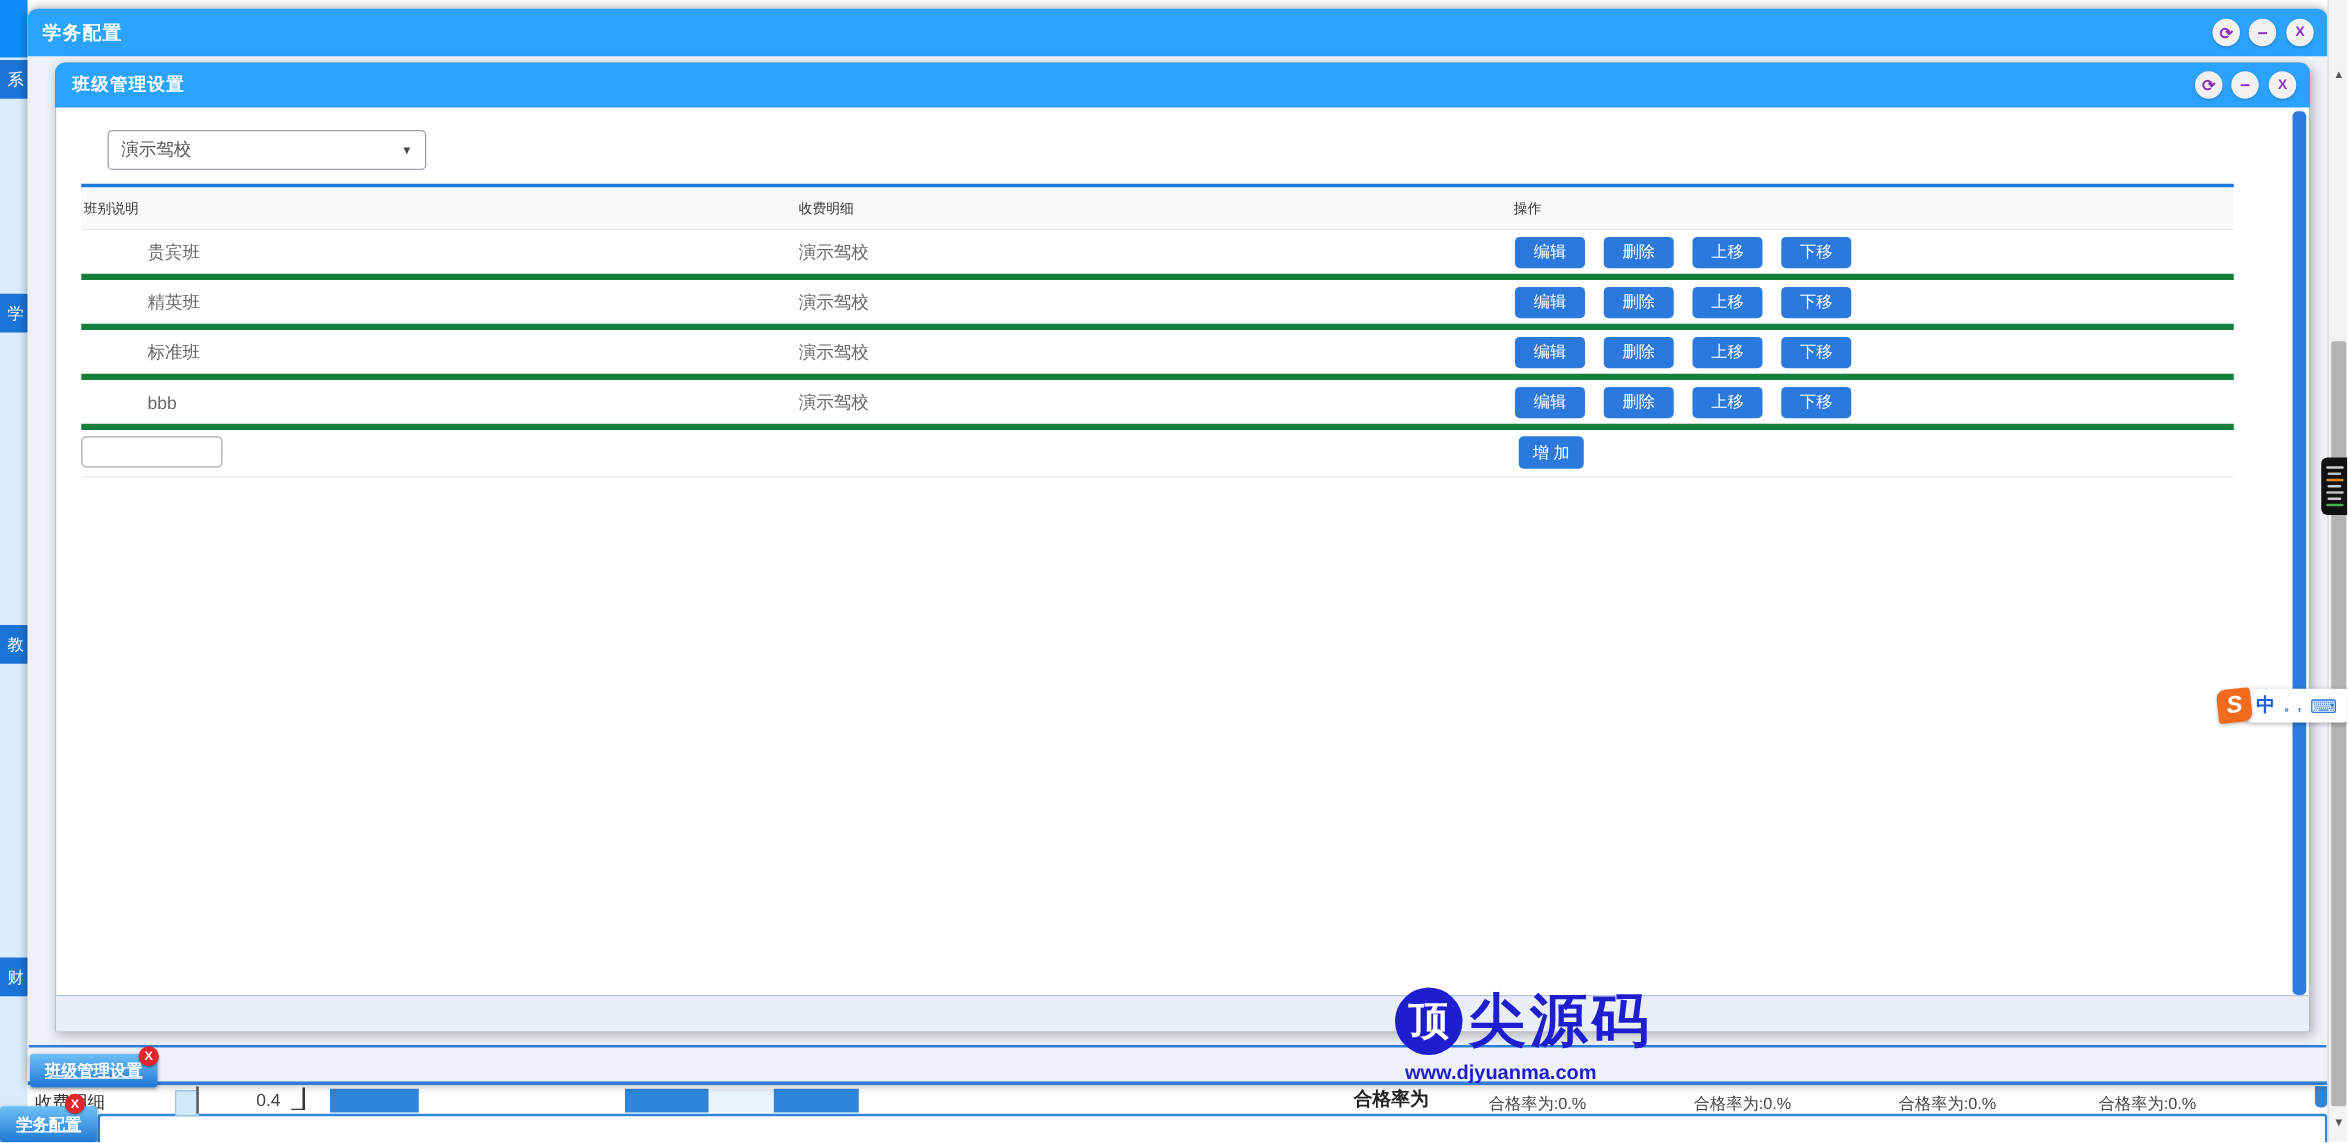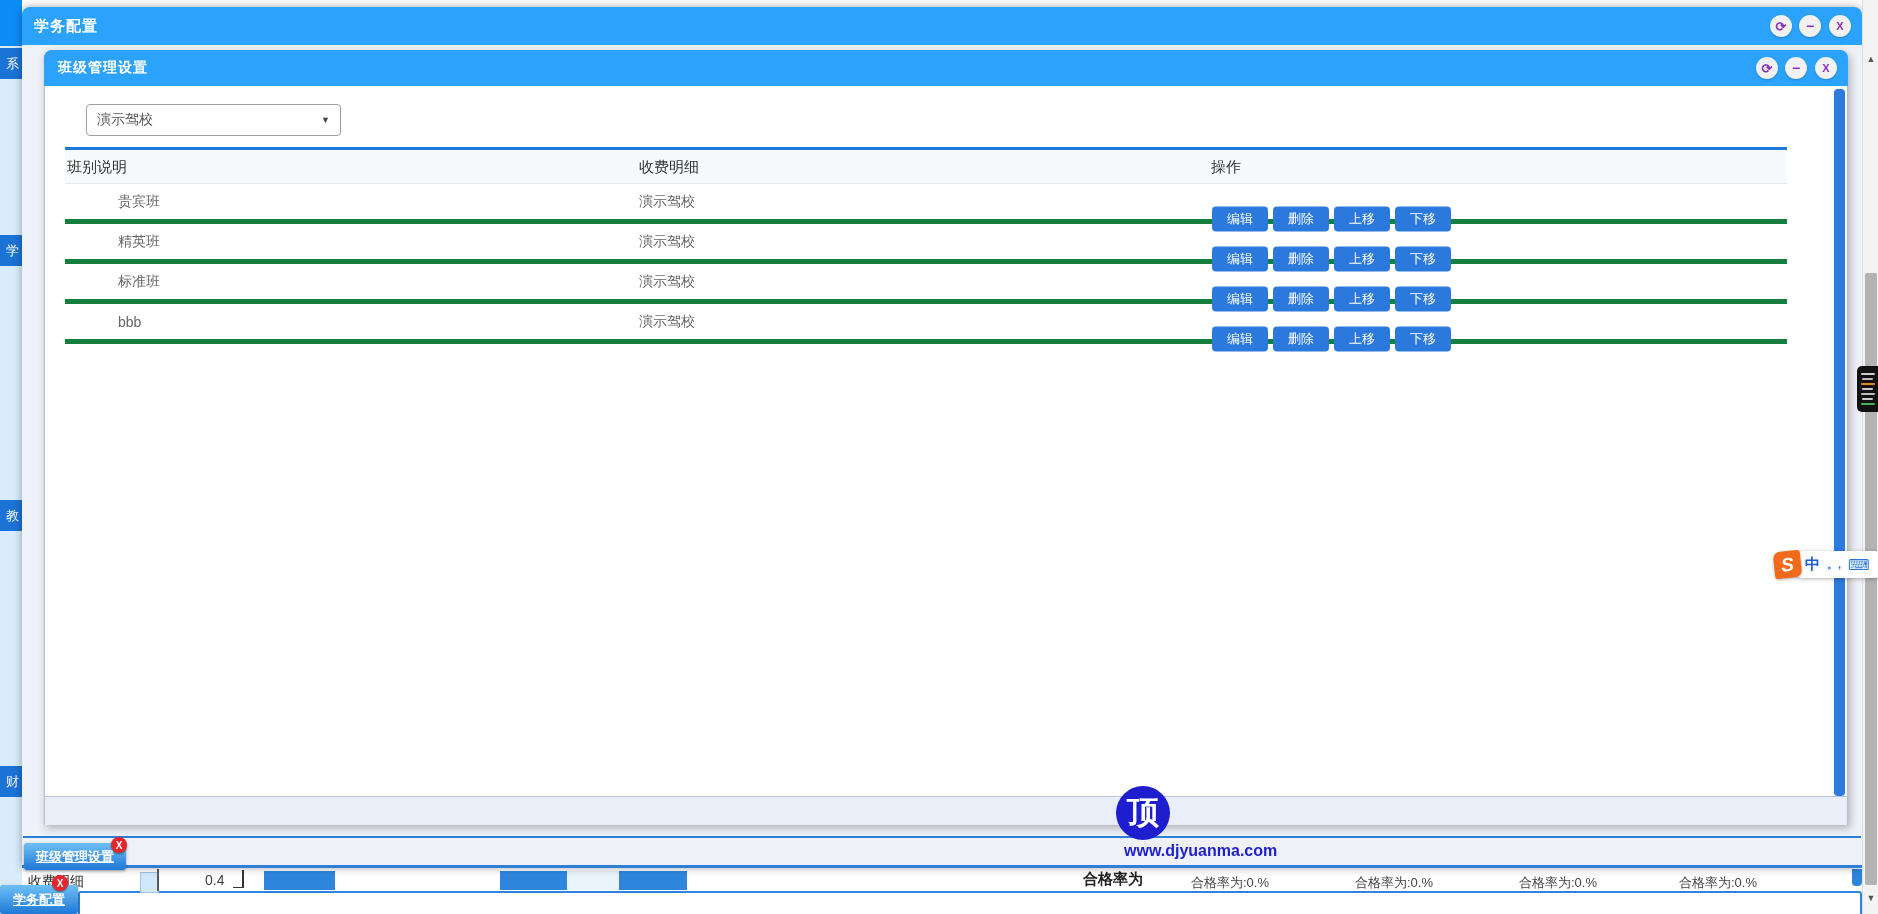--- a/index.html
+++ b/index.html
@@ -49,24 +49,24 @@
                  border-radius:4px;display:flex;align-items:center;padding:0 10px;box-sizing:border-box;
                  font-size:14px;color:#555;cursor:pointer;}
   .branch-select .caret{margin-left:auto;font-size:9px;color:#444;}
 
   
   .tbl{left:20px;top:96px;width:1722px;border-top:3px solid #1d79d9;}
   .thead{position:relative;height:33px;background:#f7fafd;border-bottom:1px solid #e3e6ea;}
   .trow{position:relative;height:35px;border-bottom:5px solid #15803d;}
   .addrow{position:relative;height:37px;border-bottom:1px solid #ececec;}
   .cell{position:absolute;top:50%;transform:translateY(-50%);white-space:nowrap;}
-  .hc{font-size:15px;color:#333;}
+  .hc{font-size:11px;color:#333;}
   .dc{font-size:14px;color:#666;}
   .c1h{left:2px;} .c1{left:53px;} .c2{left:574px;} .c3{left:1146px;}
-  .btns{position:absolute;left:1147px;top:50%;transform:translateY(-50%);display:flex;gap:5px;margin-top:17px;}
+  .btns{position:absolute;left:1147px;top:50%;transform:translateY(-50%);display:flex;gap:15px;}
   .act{width:56px;height:25px;background:#2b79dc;color:#fff;border:none;border-radius:4px;
        font-size:13px;font-family:"Liberation Sans",sans-serif;cursor:pointer;}
   .add-input{position:absolute;left:0;top:5px;width:113px;height:25px;border:1px solid #a9a9a9;
              border-radius:4px;box-sizing:border-box;font-size:14px;padding:0 6px;}
   .add-btn{position:absolute;left:1150px;top:5px;width:52px;height:26px;background:#2b79dc;color:#fff;
            border:none;border-radius:4px;font-size:13px;font-family:"Liberation Sans",sans-serif;cursor:pointer;}
 
   
   .task-tab{background:linear-gradient(#6fc0f6,#1e78d6);color:#fff;font-weight:bold;font-size:13px;
             display:flex;align-items:center;justify-content:center;border-radius:3px;
@@ -210,38 +210,43 @@
         <span class="cell dc c1">bbb</span>
         <span class="cell dc c2">演示驾校</span>
         <span class="btns">
           <button class="act">编辑</button>
           <button class="act">删除</button>
           <button class="act">上移</button>
           <button class="act">下移</button>
         </span>
       </div>
 
+      <div class="addrow">
+        <input class="add-input" type="text" value="" style="">
+        <button class="add-btn">增 加</button>
+      </div>
     </div>
 
     <div class="abs inner-scrollbar"></div>
     <div class="abs inner-footer"></div>
   </div>
 
   <div class="abs task-tab" style="left:24px;top:843px;width:102px;height:27px">
     <span>班级管理设置</span>
     <div class="badge" style="left:87px;top:-6px">X</div>
   </div>
   <div class="abs task-tab" style="left:0;top:885px;width:78px;height:29px">
     <span>学务配置</span>
     <div class="badge" style="left:52px;top:-10px">X</div>
   </div>
 
   <div class="abs watermark">
     <div class="wm-row">
       <div class="wm-circle">顶</div>
+      <div class="wm-rest">尖源码</div>
     </div>
     <div class="wm-url">www.djyuanma.com</div>
   </div>
 
   <div class="abs ime">
     <div class="ime-logo">S</div>
     <div class="ime-panel">
       <span class="ime-mode">中</span>
       <span class="ime-punct">。,</span>
       <span class="ime-kbd">⌨</span>

